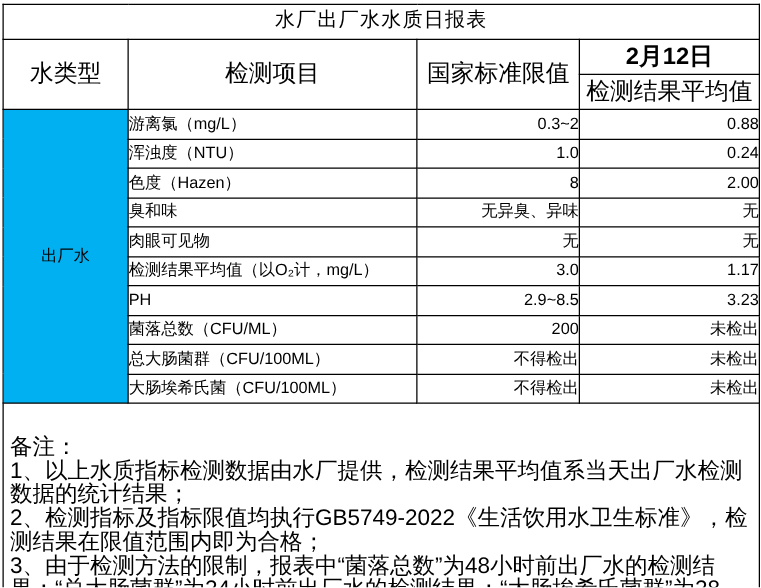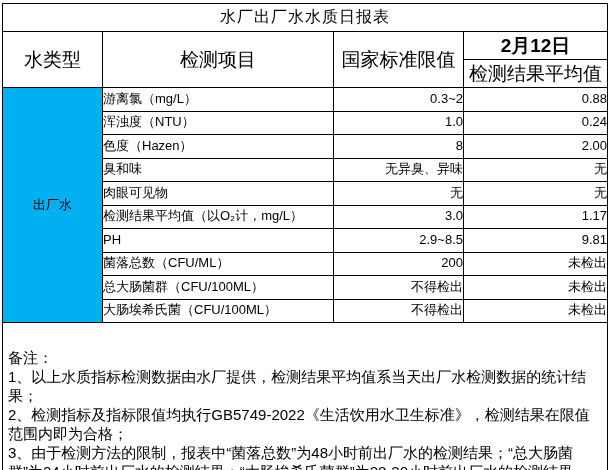--- a/index.html
+++ b/index.html
@@ -69,21 +69,21 @@
   td.center-cell {
     text-align: right;
   }
   tr.notes-row td {
     height: 145px;
     vertical-align: top;
     padding: 25px 6px 0 5px;
     white-space: normal;
   }
   .note-line {
-    font-size: 15px;
+    font-size: 18px;
     line-height: 19px;
     text-align: left;
   }
 </style>
 </head>
 <body>
 
 <div class="sheet">
   <table class="report">
     <colgroup>
@@ -135,21 +135,21 @@
       <td class="center-cell">无</td>
     </tr>
     <tr class="data-row">
       <td class="item-cell">检测结果平均值（以O₂计，mg/L）</td>
       <td class="center-cell">3.0</td>
       <td class="center-cell">1.17</td>
     </tr>
     <tr class="data-row">
       <td class="item-cell">PH</td>
       <td class="center-cell">2.9~8.5</td>
-      <td class="center-cell">9.81</td>
+      <td class="center-cell">3.23</td>
     </tr>
     <tr class="data-row">
       <td class="item-cell">菌落总数（CFU/ML）</td>
       <td class="center-cell">200</td>
       <td class="center-cell">未检出</td>
     </tr>
     <tr class="data-row">
       <td class="item-cell">总大肠菌群（CFU/100ML）</td>
       <td class="center-cell">不得检出</td>
       <td class="center-cell">未检出</td>

